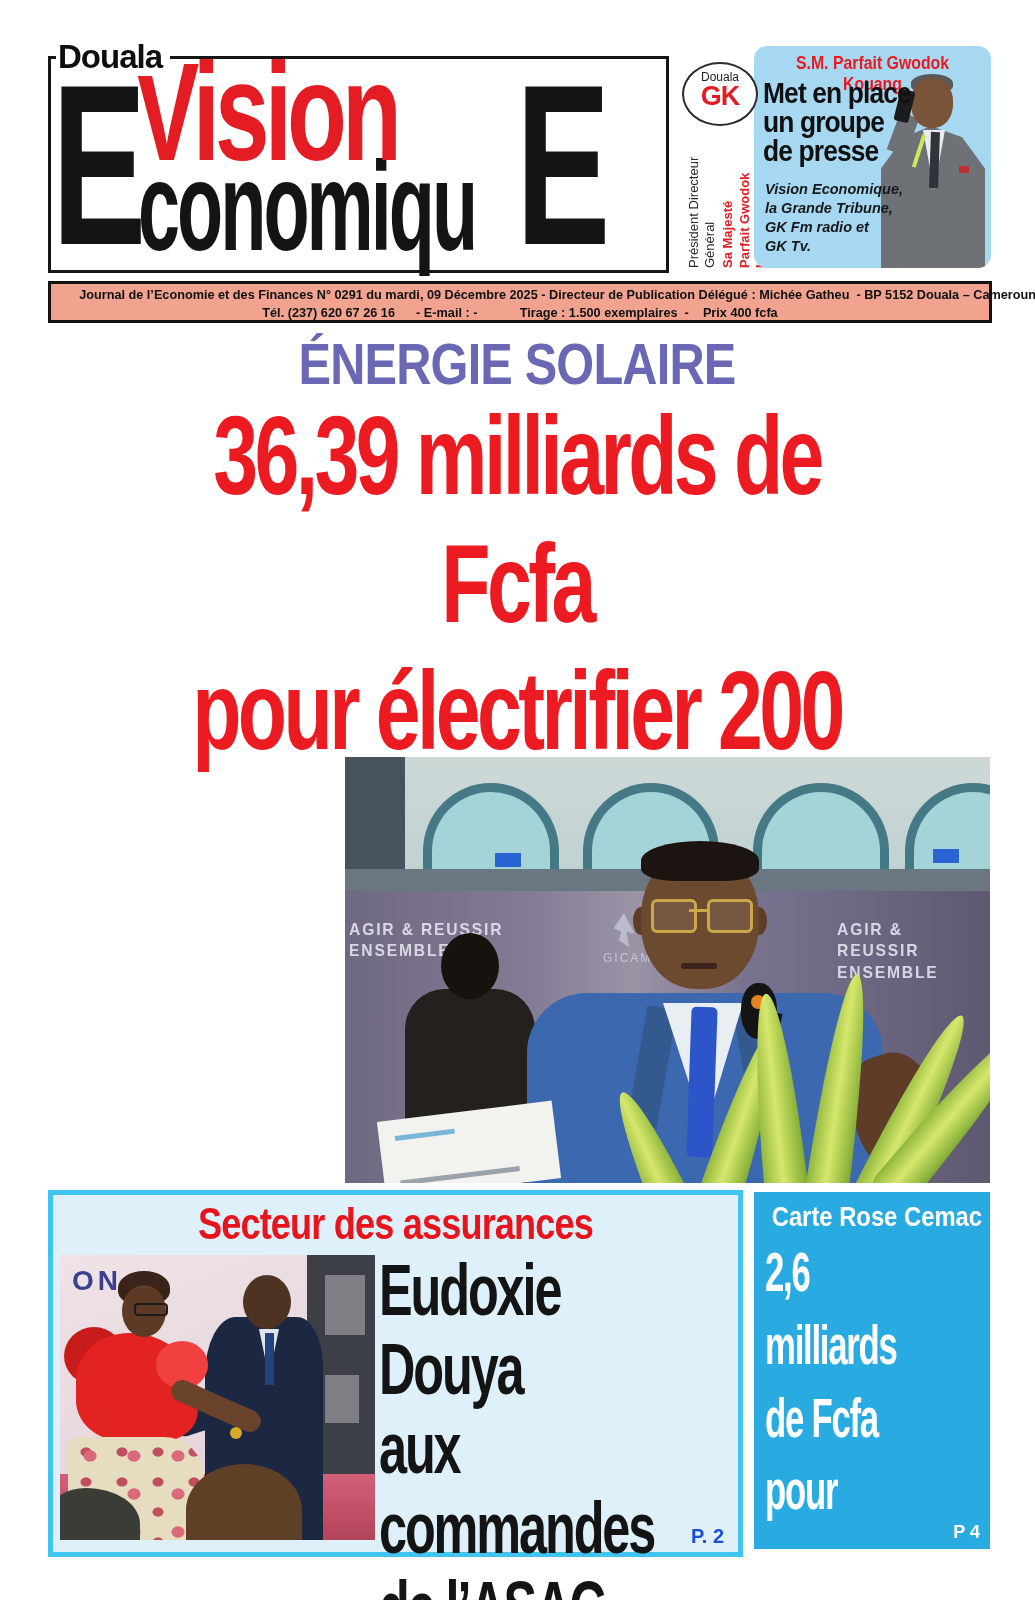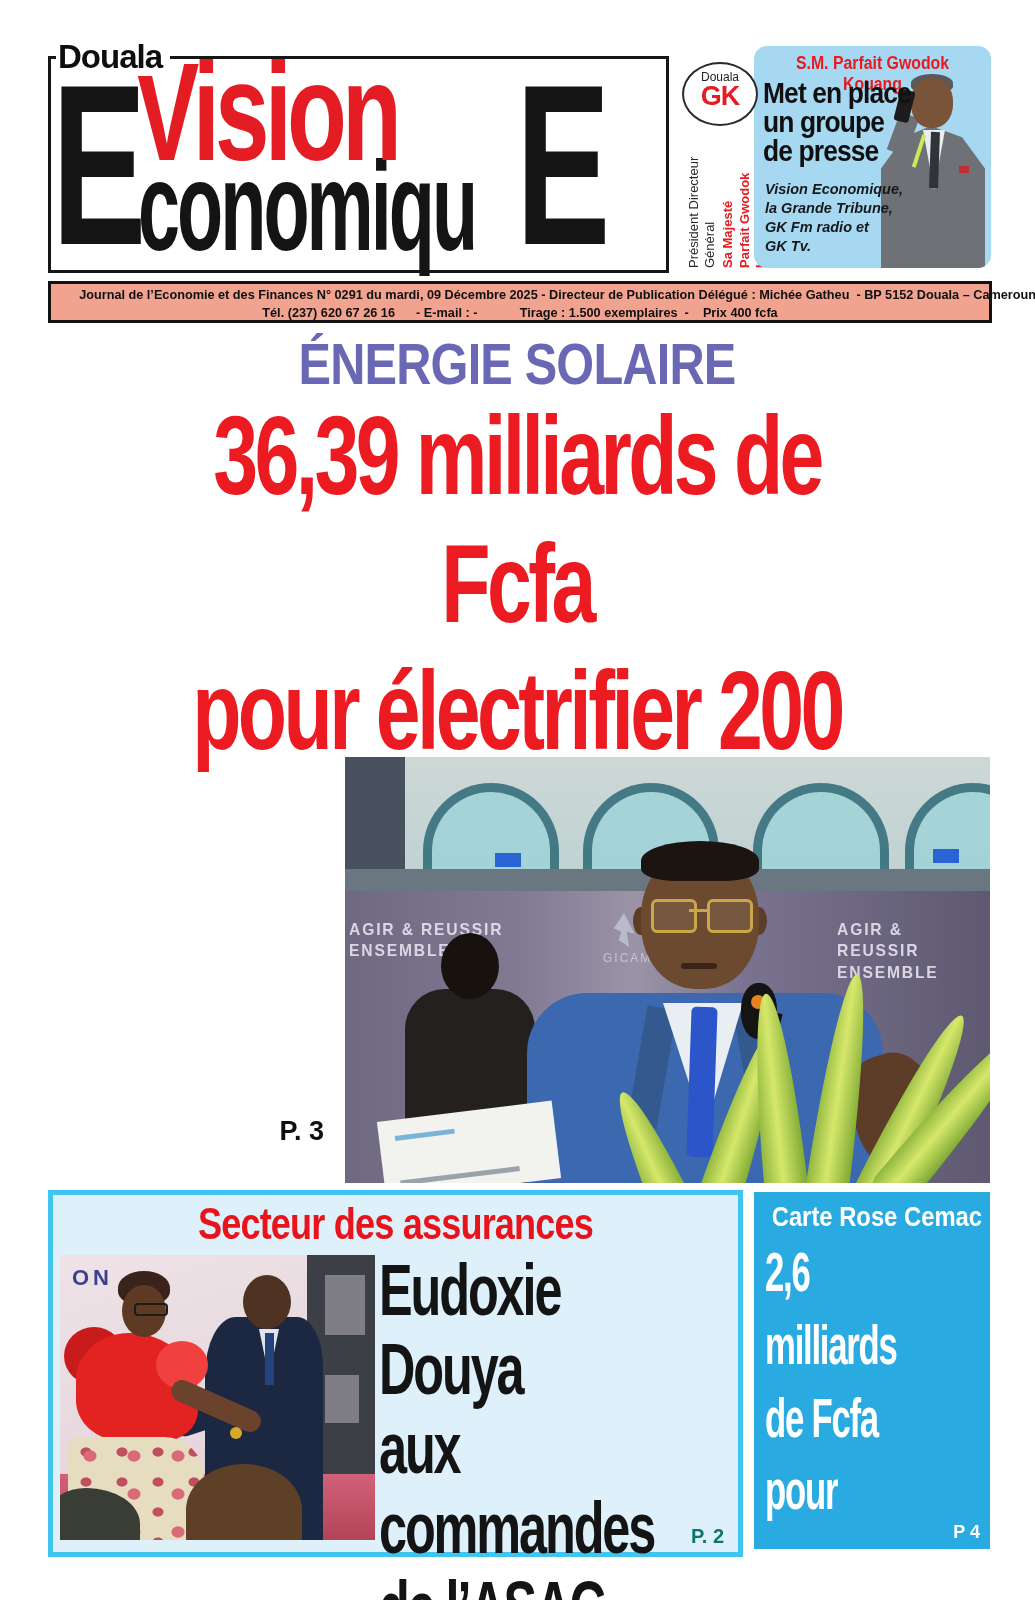--- a/index.html
+++ b/index.html
@@ -113,25 +113,25 @@
   #mp-card i{position:absolute;left:16px;top:16px;width:60px;height:5px;background:#7ab4d6;}
   #mp-card b{position:absolute;left:16px;bottom:12px;width:120px;height:5px;background:#9aa2ac;}
   .leaf{position:absolute;width:44px;height:250px;border-radius:50%/ 90% 90% 10% 10%;
         background:linear-gradient(90deg,#8fb53e,#d6e86c 45%,#7da832);}
   
   #ins-box{left:48px;top:1190px;width:685px;height:357px;border:5px solid #3fc5ef;background:#def1fb;}
   #ins-kicker{left:0;top:4px;width:100%;text-align:center;color:#e8131b;font-size:44px;font-weight:900;
               letter-spacing:-1px;transform:scaleX(0.82);transform-origin:50% 0;white-space:nowrap;}
   #ins-headline{left:326px;top:56px;color:#141414;font-size:72px;font-weight:900;letter-spacing:-3px;
                 line-height:1.1;transform:scaleX(0.70);transform-origin:0 0;}
-  #ins-pageref{right:14px;bottom:4px;font-size:20px;font-weight:700;color:#0f766e;}
+  #ins-pageref{right:14px;bottom:4px;font-size:20px;font-weight:700;color:#1d4ed8;}
   
   #ins-photo{left:7px;top:60px;width:315px;height:285px;overflow:hidden;
              background:linear-gradient(160deg,#efe3e7 0,#e6d8de 55%,#ddccd4 100%);}
-  #ip-on{left:12px;top:10px;color:#3a3f8e;font-size:22px;font-weight:800;letter-spacing:4px;}
+  #ip-on{left:12px;top:10px;color:#3a3f8e;font-size:28px;font-weight:800;letter-spacing:4px;}
   #ip-panel{right:0;top:0;width:68px;height:100%;background:#3c3f45;}
   .ip-patch{position:absolute;background:#9a9aa0;opacity:0.7;}
   #ip-carpet{left:0;bottom:0;width:100%;height:66px;background:linear-gradient(#d4607a,#b24458);}
   #ip-w-head{left:62px;top:30px;width:44px;height:52px;background:#5d3a24;border-radius:50%;}
   #ip-w-wrap{left:58px;top:16px;width:52px;height:34px;background:#3a241a;border-radius:50% 50% 40% 40%;}
   #ip-w-glass{left:74px;top:48px;width:30px;height:9px;border:2px solid #1c1c1c;border-radius:4px;}
   #ip-w-blouse{left:16px;top:78px;width:122px;height:108px;background:#e32222;border-radius:46% 60% 30% 40%;}
   #ip-w-ruffle{left:4px;top:72px;width:60px;height:58px;background:#c81c1c;border-radius:50%;}
   #ip-w-ruffle2{left:96px;top:86px;width:52px;height:48px;background:#f04040;border-radius:50%;}
   #ip-w-skirt{left:8px;top:182px;width:136px;height:104px;background:#e6dcc0;
@@ -203,21 +203,20 @@
 
   <div class="abs" id="info-bar">
     <div class="info-line" id="info-line-1">Journal de l’Economie et des Finances N° 0291 du mardi, 09 Décembre 2025 - Directeur de Publication Délégué : Michée Gatheu  - BP 5152 Douala – Cameroun</div>
     <div class="info-line" id="info-line-2">Tél. (237) 620 67 26 16      - E-mail : -            Tirage : 1.500 exemplaires  -    Prix 400 fcfa</div>
   </div>
 
   <div class="abs" id="lead-kicker">ÉNERGIE SOLAIRE</div>
   <div class="abs preline" id="lead-headline">36,39 milliards de Fcfa
 pour électrifier 200
 localités</div>
-  <div class="abs" id="lead-pageref">P. 3</div>
 
   <div class="abs" id="lead-photo">
     <div class="abs" id="mp-screen"></div>
     <div class="arch a1"></div>
     <div class="arch a2"></div>
     <div class="arch a3"></div>
     <div class="arch a4"></div>
     <div class="bluesign" style="left:150px;top:96px;"></div>
     <div class="bluesign" style="left:318px;top:100px;"></div>
     <div class="bluesign" style="left:588px;top:92px;"></div>

